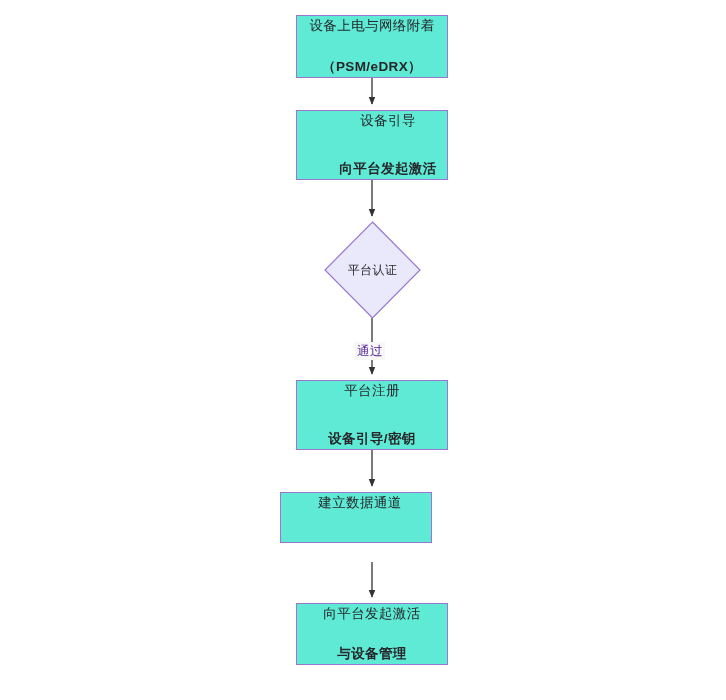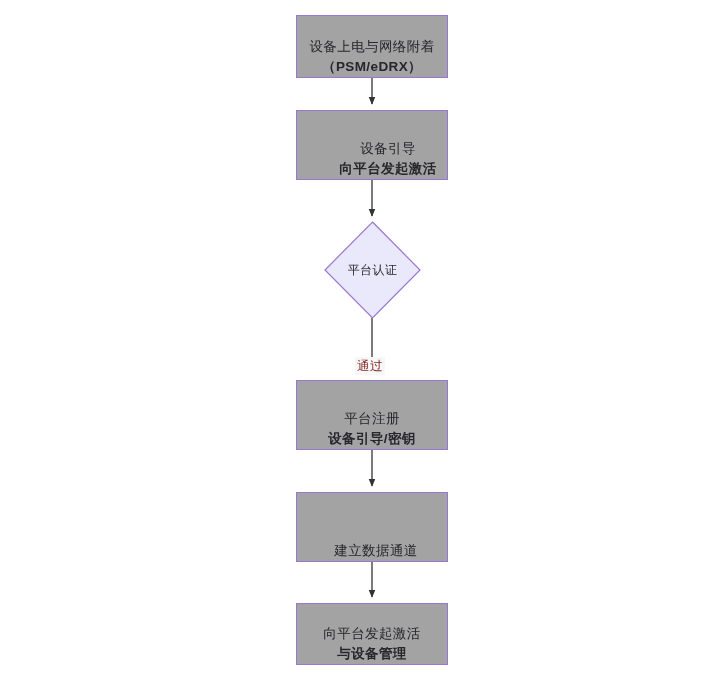--- a/index.html
+++ b/index.html
@@ -19,26 +19,26 @@
     position: absolute;
     top: 0;
     left: 0;
     width: 726px;
     height: 700px;
   }
 
   .node {
     position: absolute;
     box-sizing: border-box;
-    background: #a3a3a3;
+    background: #5eead4;
     border: 1.2px solid #9a76d1;
     display: flex;
     flex-direction: column;
     align-items: center;
-    justify-content: flex-end;
+    justify-content: space-between;
     color: #26262b;
     font-size: 13.5px;
     line-height: 20px;
     text-align: center;
     letter-spacing: 0.4px;
     white-space: nowrap;
   }
 
   .node .line2 {
     display: block;
@@ -58,28 +58,27 @@
     font-size: 12px;
     line-height: 20px;
     text-align: center;
     letter-spacing: 0.4px;
     white-space: nowrap;
   }
 
   .edge-label {
     position: absolute;
     background: #f7f7f7;
-    color: #7f1d1d;
+    color: #4c1d95;
     font-size: 12.5px;
     line-height: 16px;
     padding: 1px 2px;
     letter-spacing: 0.4px;
     white-space: nowrap;
     z-index: 3;
-    margin-top: 15px;
   }
 </style>
 </head>
 <body>
 
 <div id="diagram-root">
 
   <svg id="flow-canvas" viewBox="0 0 726 700" xmlns="http://www.w3.org/2000/svg">
     <defs>
       <marker id="arrowhead" markerWidth="9" markerHeight="9" refX="7.2" refY="3.4" orient="auto" markerUnits="userSpaceOnUse">
@@ -114,21 +113,21 @@
     <span class="diamond-label">平台认证</span>
   </div>
 
   <div class="edge-label" style="left:355px; top:342px;">通过</div>
 
   <div class="node" style="left:296px; top:380px; width:152px; height:70px;">
     <span>平台注册</span>
     <span class="line2">设备引导/密钥</span>
   </div>
 
-  <div class="node" style="left:296px; top:492px; width:152px; height:70px;padding-left:8px;">
+  <div class="node" style="left:280px; top:492px; width:152px; height:51px;padding-left:8px;">
     <span>建立数据通道</span>
   </div>
 
   <div class="node" style="left:296px; top:603px; width:152px; height:62px;">
     <span>向平台发起激活</span>
     <span class="line2">与设备管理</span>
   </div>
 
 </div>
 

